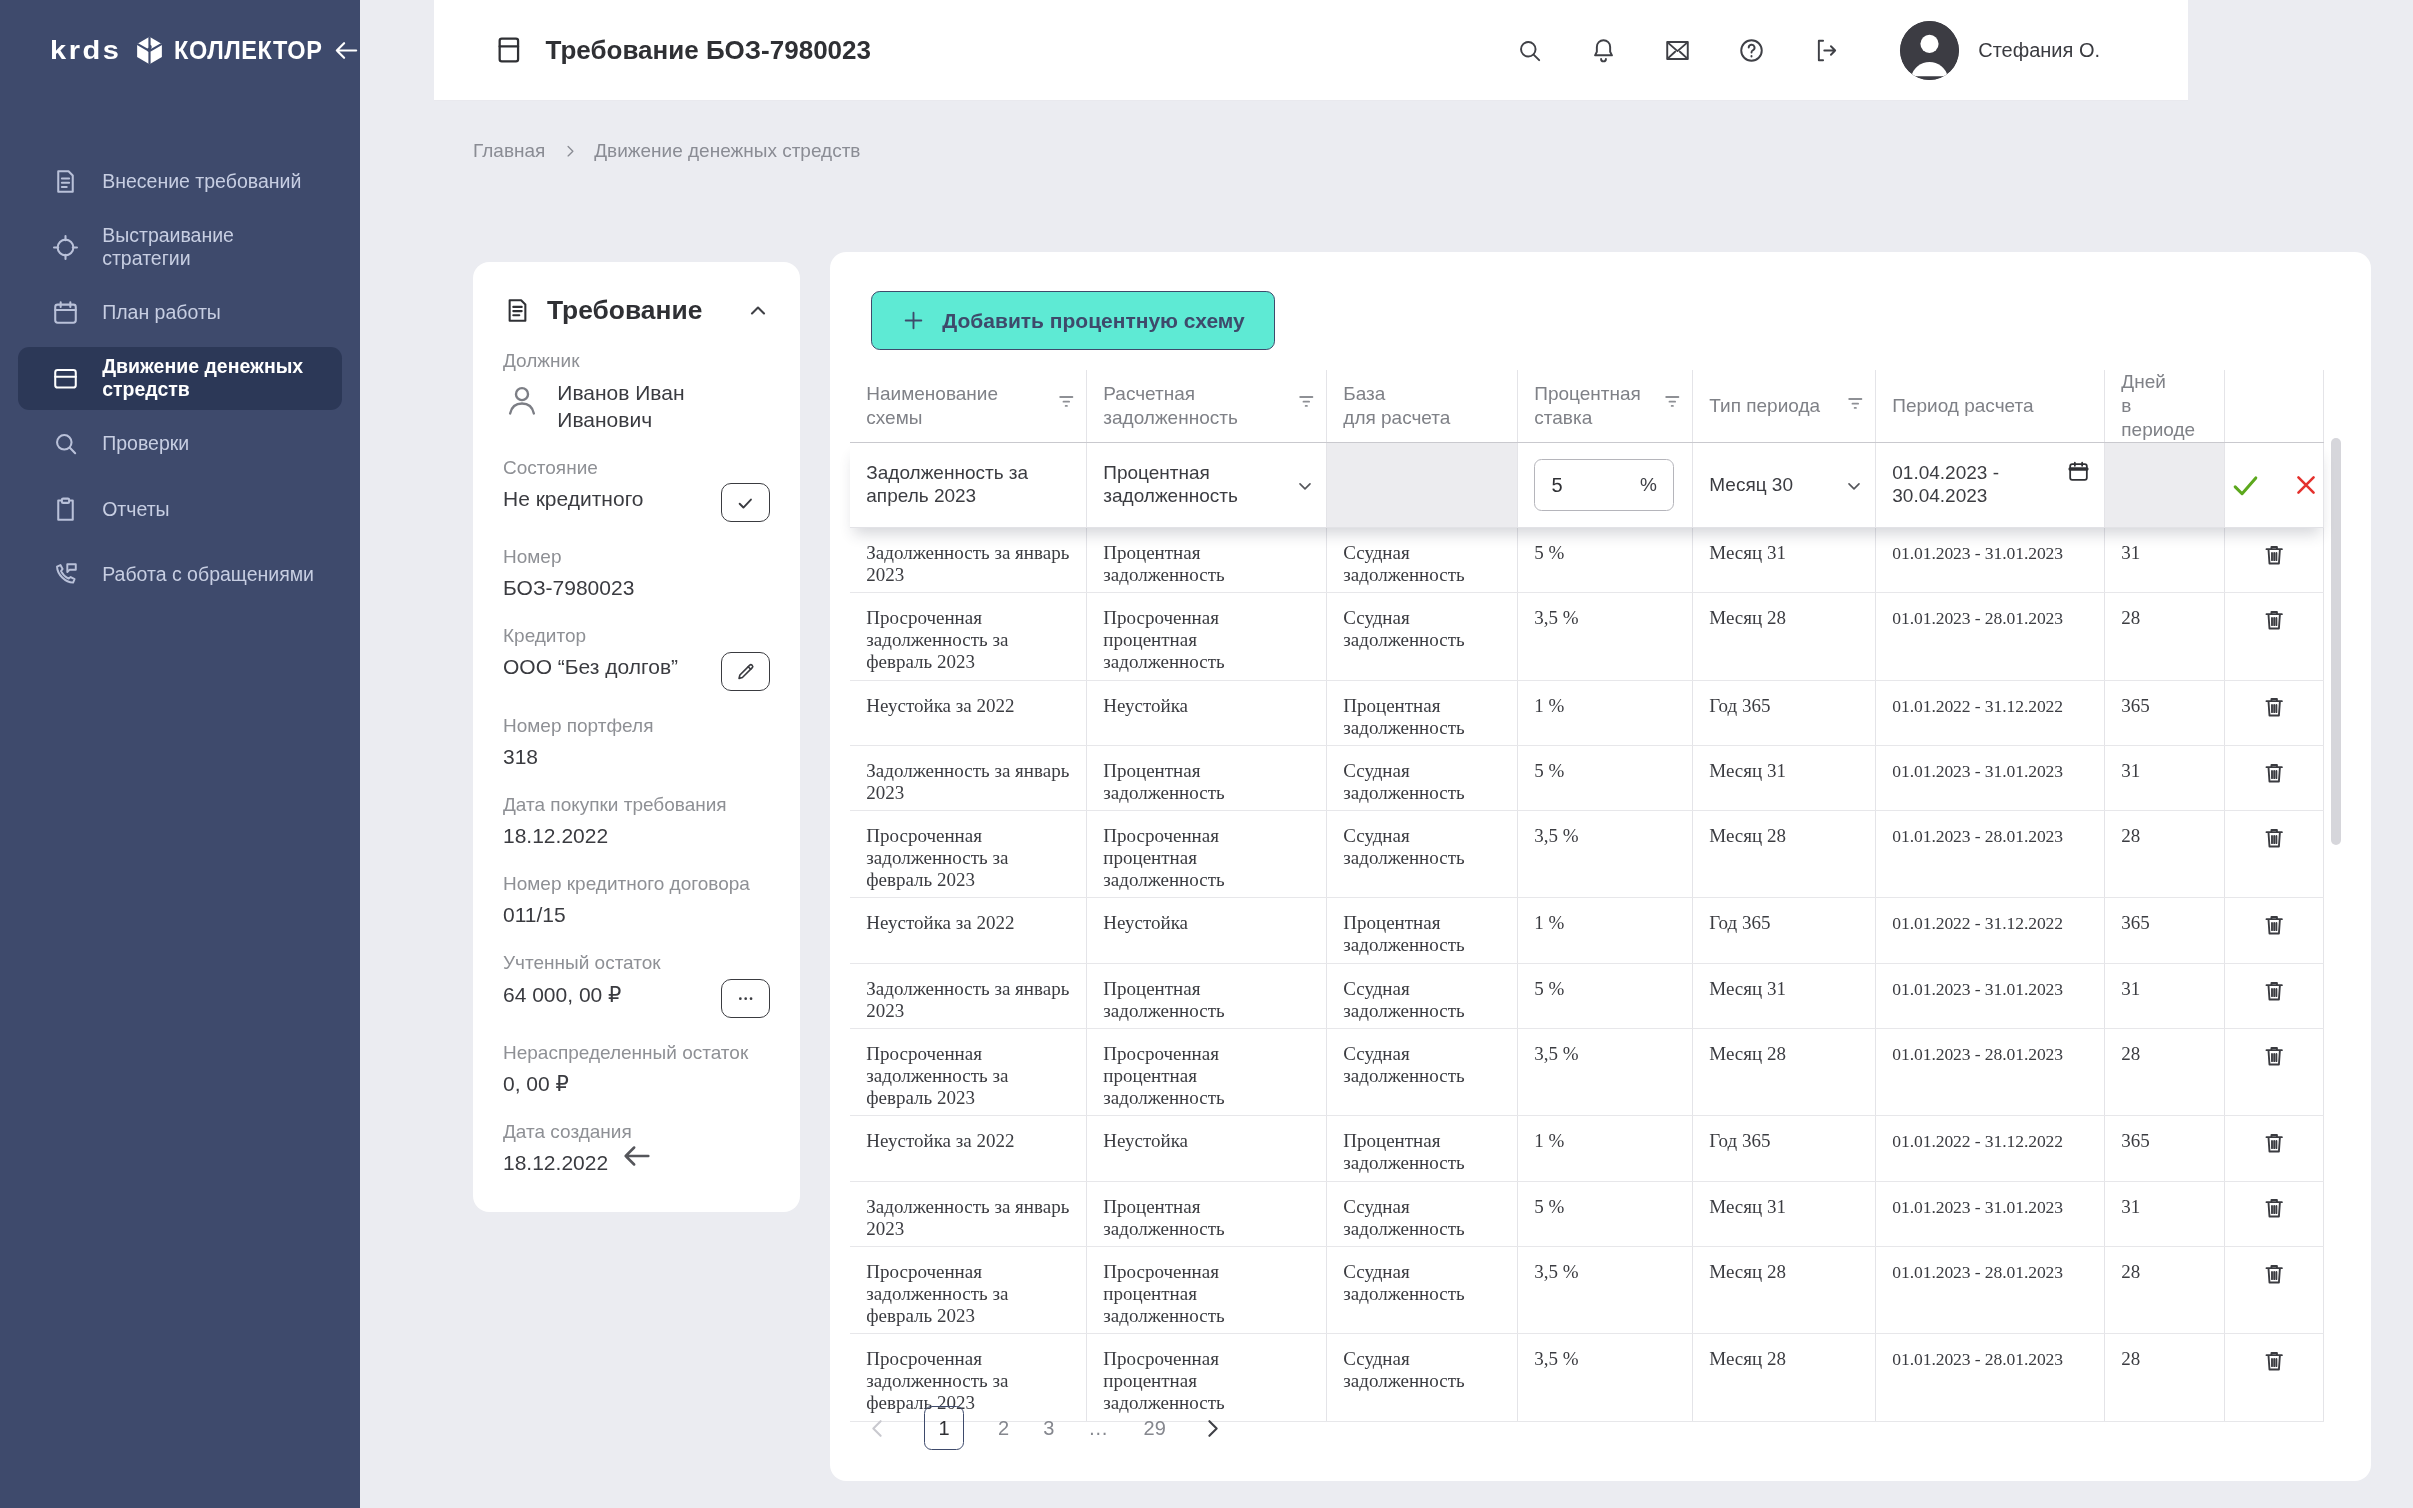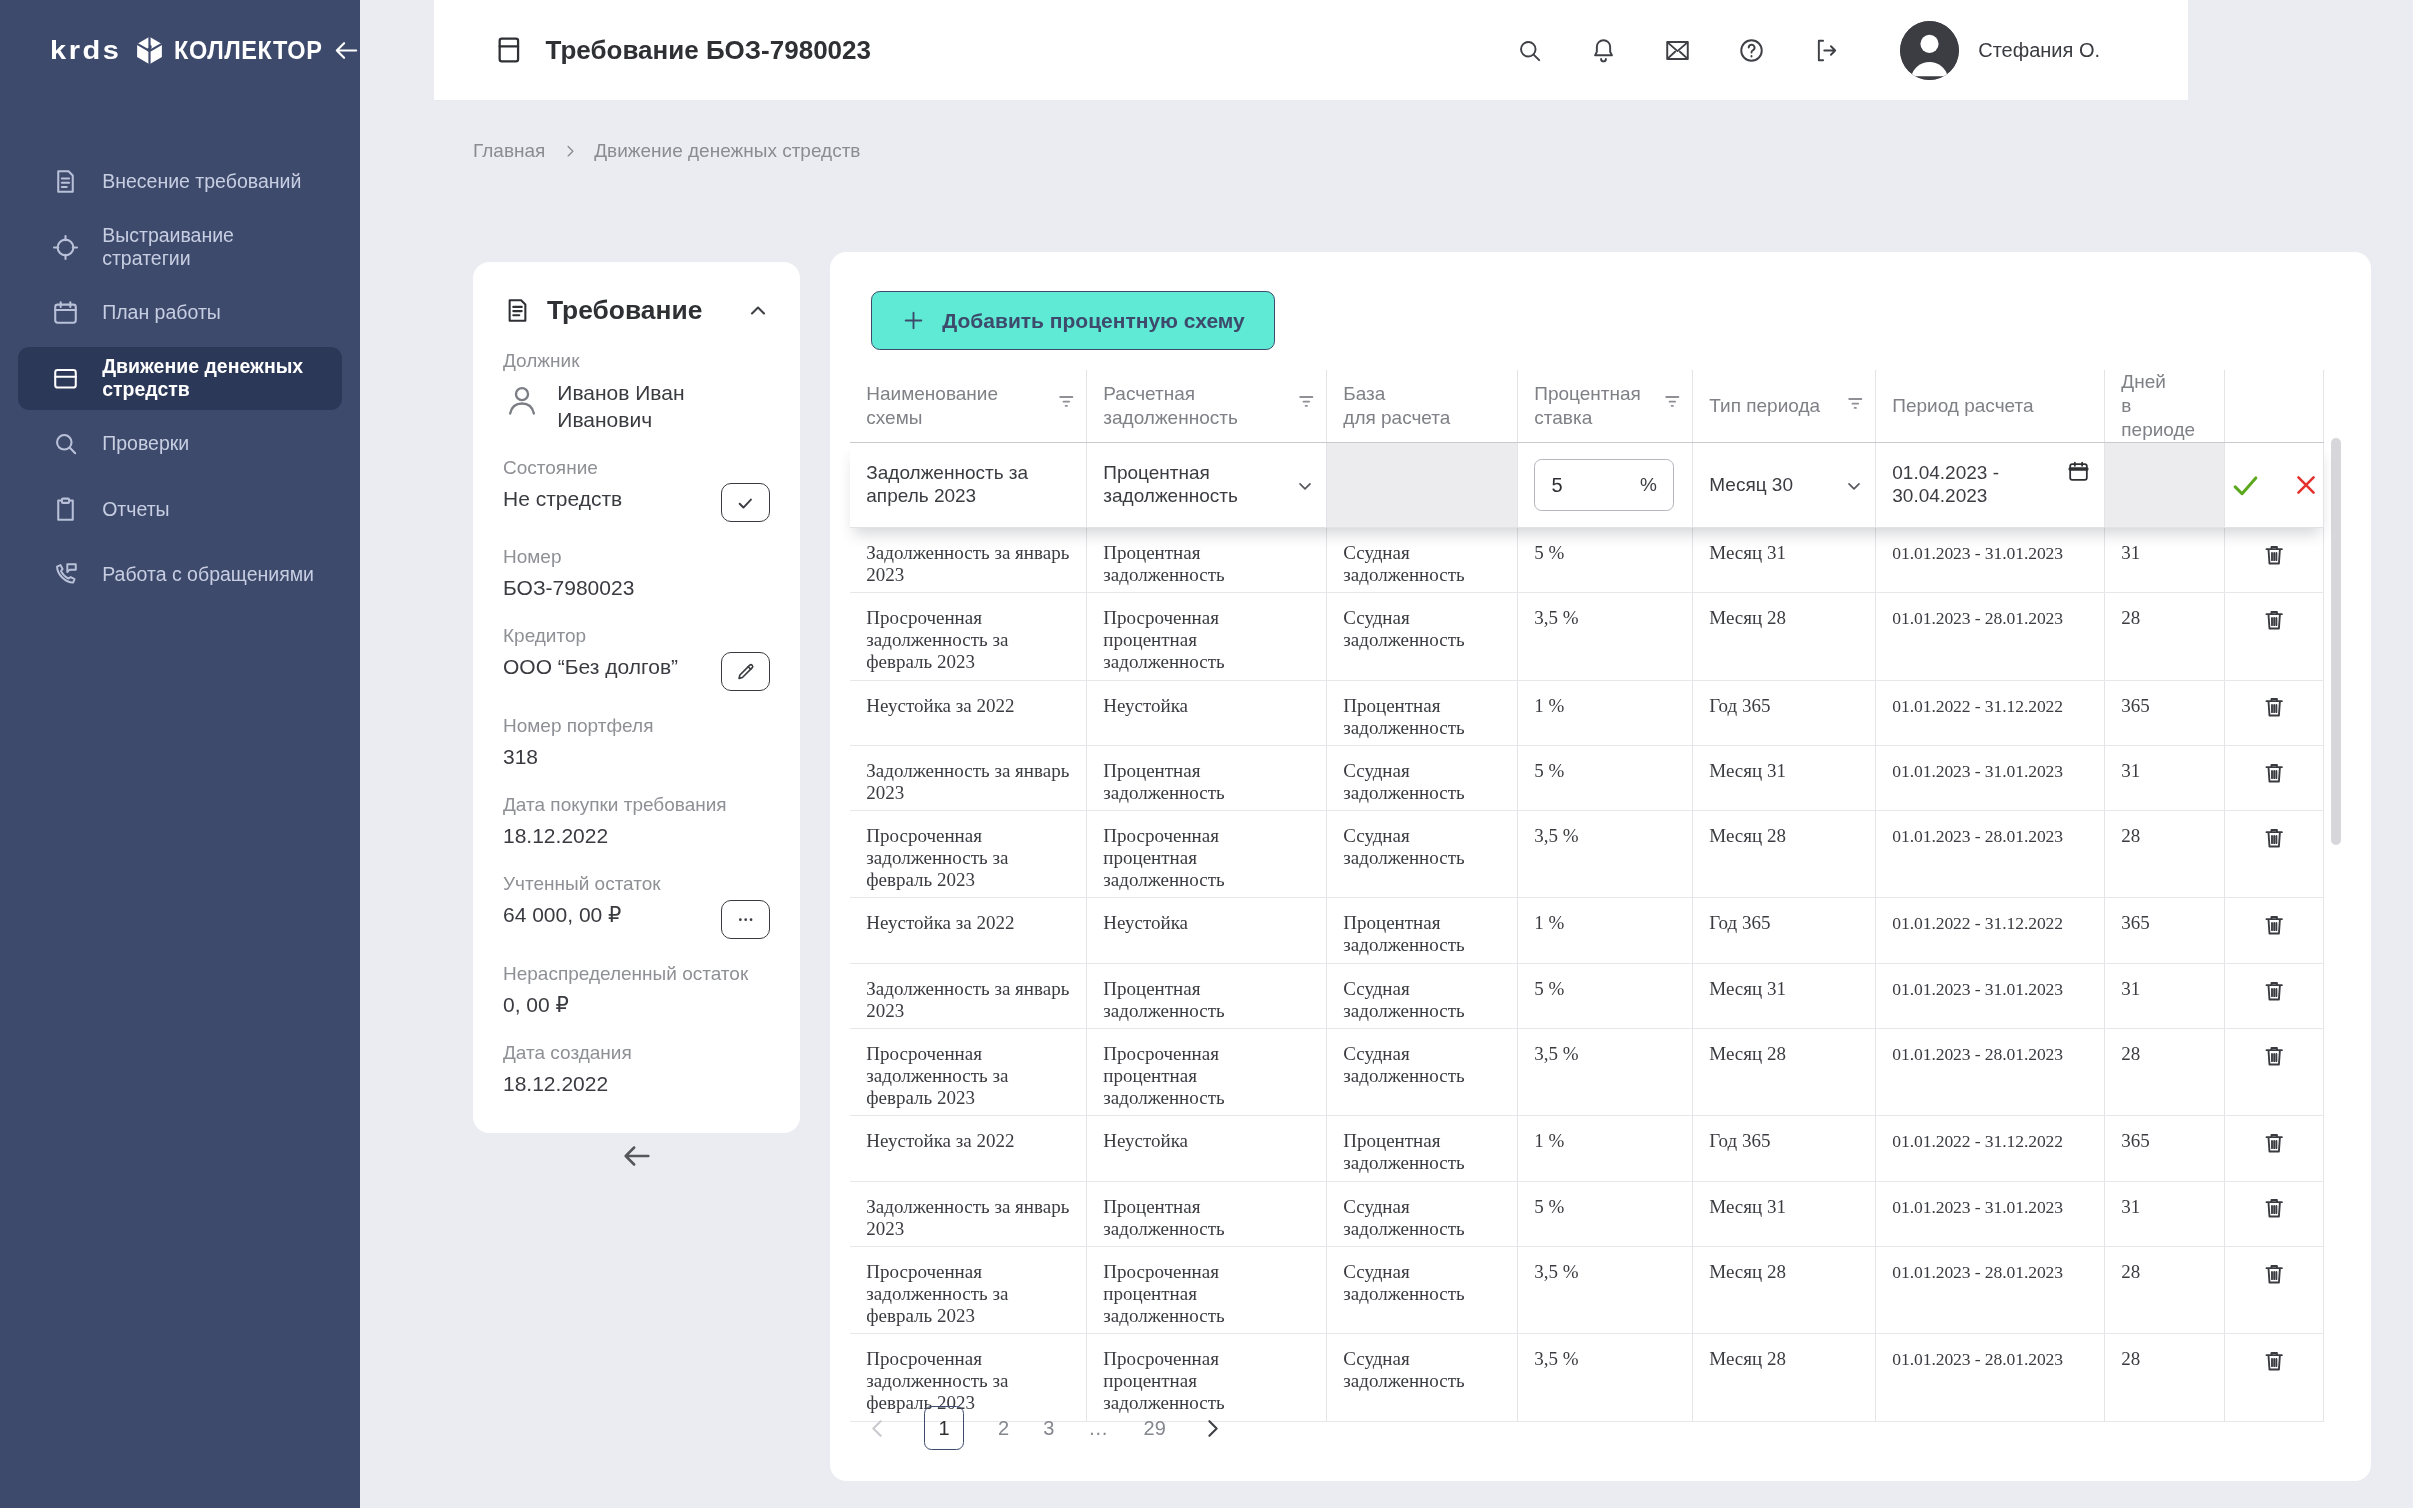--- a/index.html
+++ b/index.html
@@ -329,21 +329,21 @@
               <path d="M4.5 20.5c.9-4.2 3.9-6.3 7.5-6.3s6.6 2.1 7.5 6.3"></path>
             </svg>
         </span>
         <div class="f-value">Иванов Иван Иванович</div>
       </div>
     </div>
 
     <div class="fld">
       <div class="f-label">Состояние</div>
       <div class="f-row">
-        <div class="f-value orange">Не стредств</div>
+        <div class="f-value orange">Не кредитного</div>
         <button class="sq-btn">
           <span>
             <svg width="22.6" height="22.6" viewBox="0 0 24 24" fill="none" stroke="currentColor" stroke-width="2" stroke-linecap="round" stroke-linejoin="round">
                 <path d="M6 12.5l4 4 8-8.5"></path>
               </svg>
           </span>
         </button>
       </div>
     </div>
 
@@ -370,20 +370,24 @@
     <div class="fld">
       <div class="f-label">Номер портфеля</div>
       <div class="f-value">318</div>
     </div>
 
     <div class="fld">
       <div class="f-label">Дата покупки требования</div>
       <div class="f-value">18.12.2022</div>
     </div>
 
+    <div class="fld">
+      <div class="f-label">Номер кредитного договора</div>
+      <div class="f-value">011/15</div>
+    </div>
 
     <div class="fld">
       <div class="f-label">Учтенный остаток</div>
       <div class="f-row">
         <div class="f-value">64 000, 00 ₽</div>
         <button class="sq-btn">
           <span>
             <svg width="21.4" height="21.4" viewBox="0 0 24 24" fill="currentColor">
                 <circle cx="6" cy="12" r="1.5"></circle>
                 <circle cx="12" cy="12" r="1.5"></circle>

